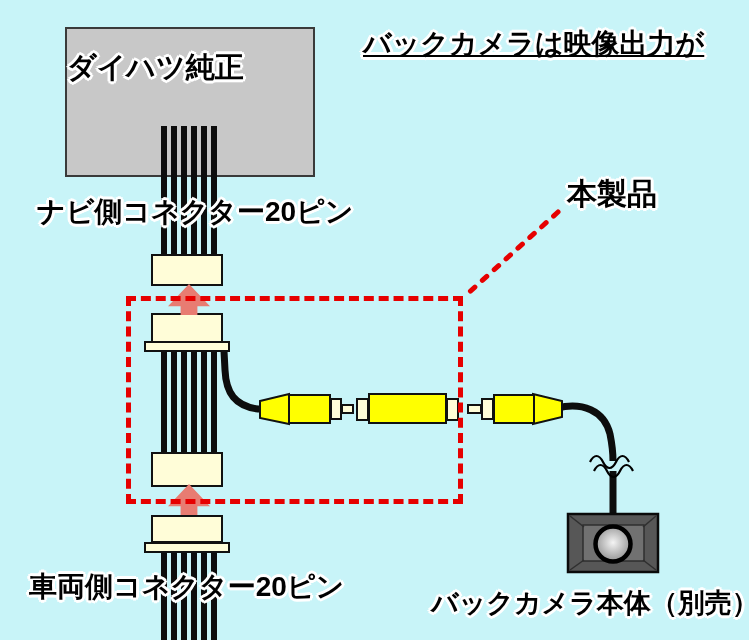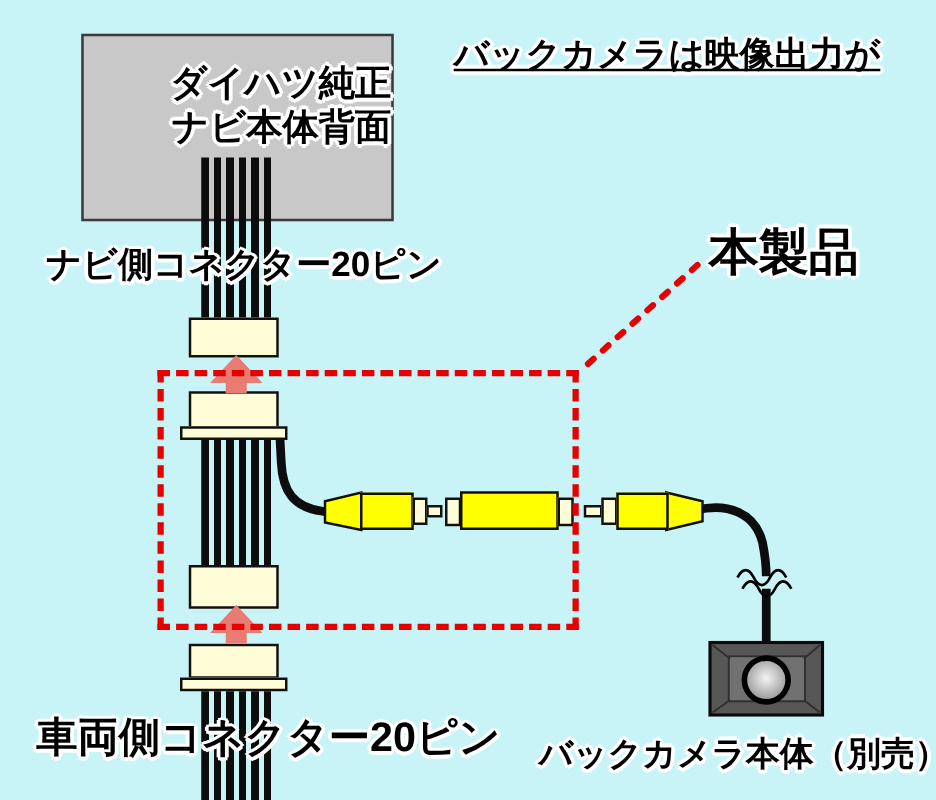--- a/index.html
+++ b/index.html
@@ -36,23 +36,22 @@
     white-space: nowrap;
   }
   
   .navi-box {
     position: absolute; left: 65px; top: 27px;
     width: 250px; height: 150px;
     box-sizing: border-box;
     background: var(--navi-box-fill);
     border: 2px solid #3a3a3a;
     z-index: 1;
-    text-align: right;
+    text-align: left;
     padding-top: 21px;
-    padding-left: 44px;
   }
   .navi-box .box-line { font-size: 29px; line-height: 35px; }
   
   .bundle {
     position: absolute; left: 161px; width: 56px;
     background: repeating-linear-gradient(to right,
       var(--cable-black) 0px, var(--cable-black) 6px,
       transparent 6px, transparent 10px);
     z-index: 2;
   }
@@ -106,34 +105,33 @@
   .product-box {
     position: absolute; left: 126px; top: 296px;
     width: 337px; height: 208px;
     box-sizing: border-box;
     border: 5px dashed var(--dashed-red);
     z-index: 6;
   }
   
   .lbl { position: absolute; z-index: 7; }
   #lbl-navi    { left: 37px;  top: 193px; font-size: 28px; }
-  #lbl-vehicle { left: 29px;  top: 568px; font-size: 33px; }
-  #lbl-product { left: 567px; top: 174px; font-size: 40px; }
+  #lbl-vehicle { left: 29px;  top: 568px; font-size: 28px; }
+  #lbl-product { left: 567px; top: 174px; font-size: 30px; }
   #lbl-camera  { left: 431px; top: 585px; font-size: 27px; }
   .note { position: absolute; left: 363px; top: 27px; z-index: 7; }
   .note .note-line { font-size: 28px; line-height: 34px; text-decoration: underline; }
 </style>
 </head>
 <body>
 
 <div class="stage">
 
   <div class="navi-box">
     <div class="box-line outlined">ダイハツ純正</div>
-    <div class="box-line outlined">ナビ本体背面</div>
   </div>
 
   <div class="bundle" id="bundle-top"></div>
   <div class="bundle" id="bundle-mid"></div>
   <div class="bundle" id="bundle-bottom"></div>
 
   <svg class="svg-main" width="749" height="640" viewBox="0 0 749 640">
     <defs>
       <radialGradient id="lensGrad" cx="50%" cy="46%" r="62%">
         <stop offset="0%" stop-color="#F4F4F4"></stop>

